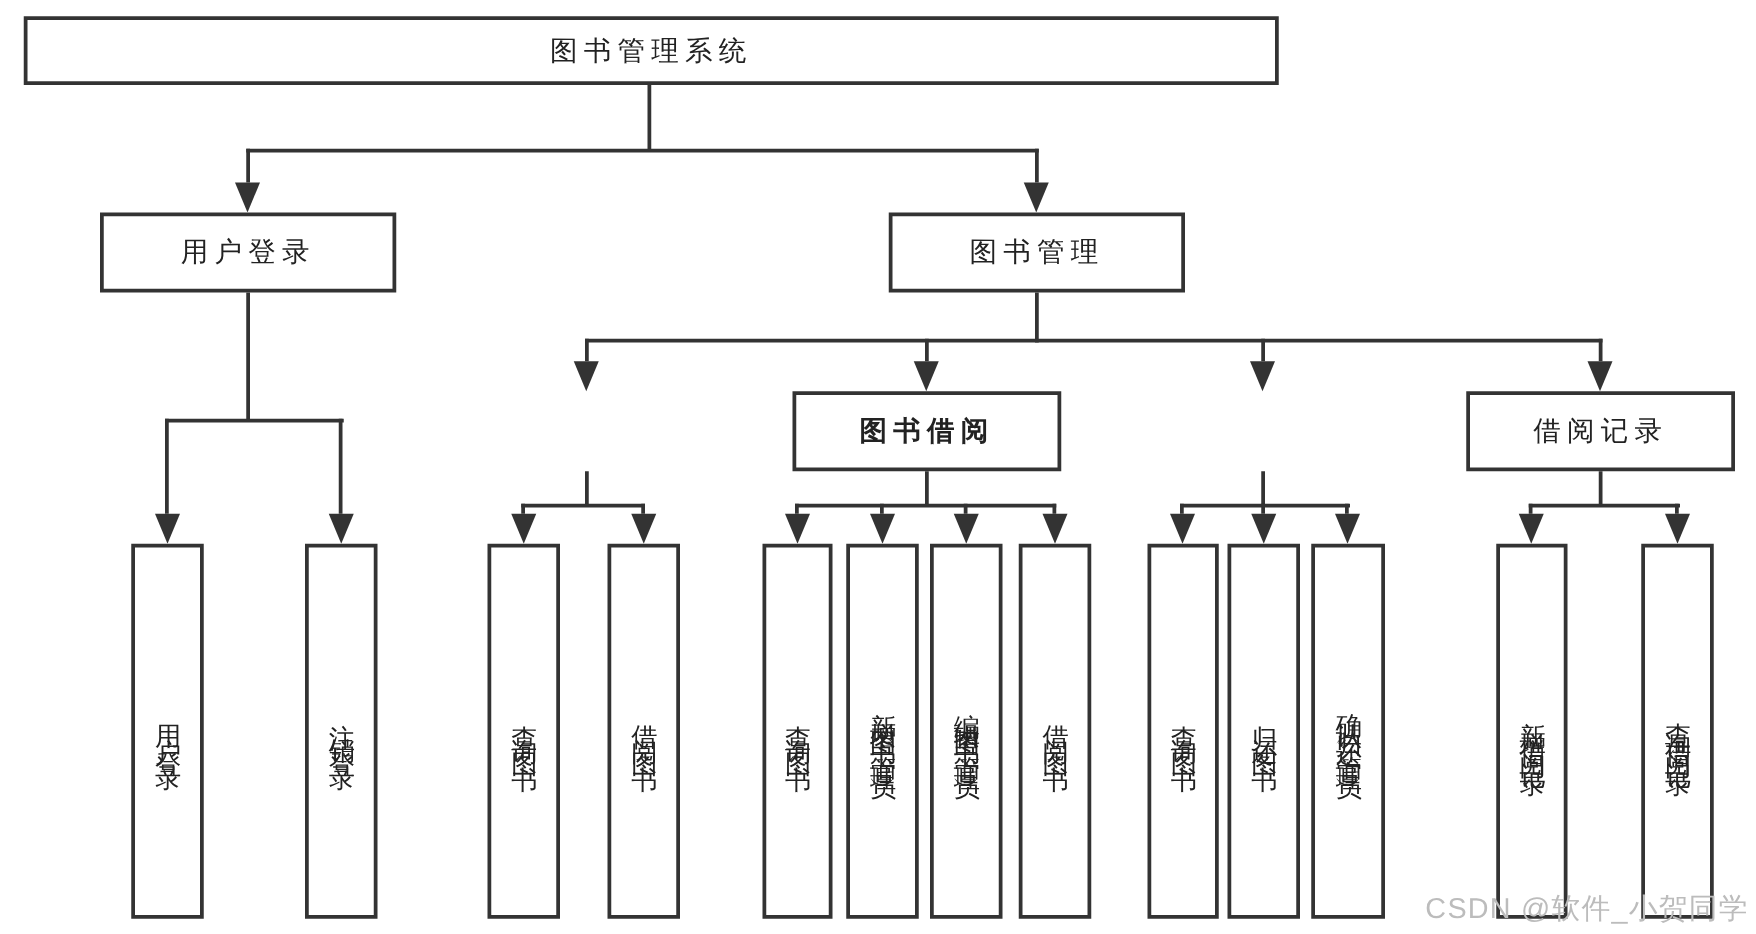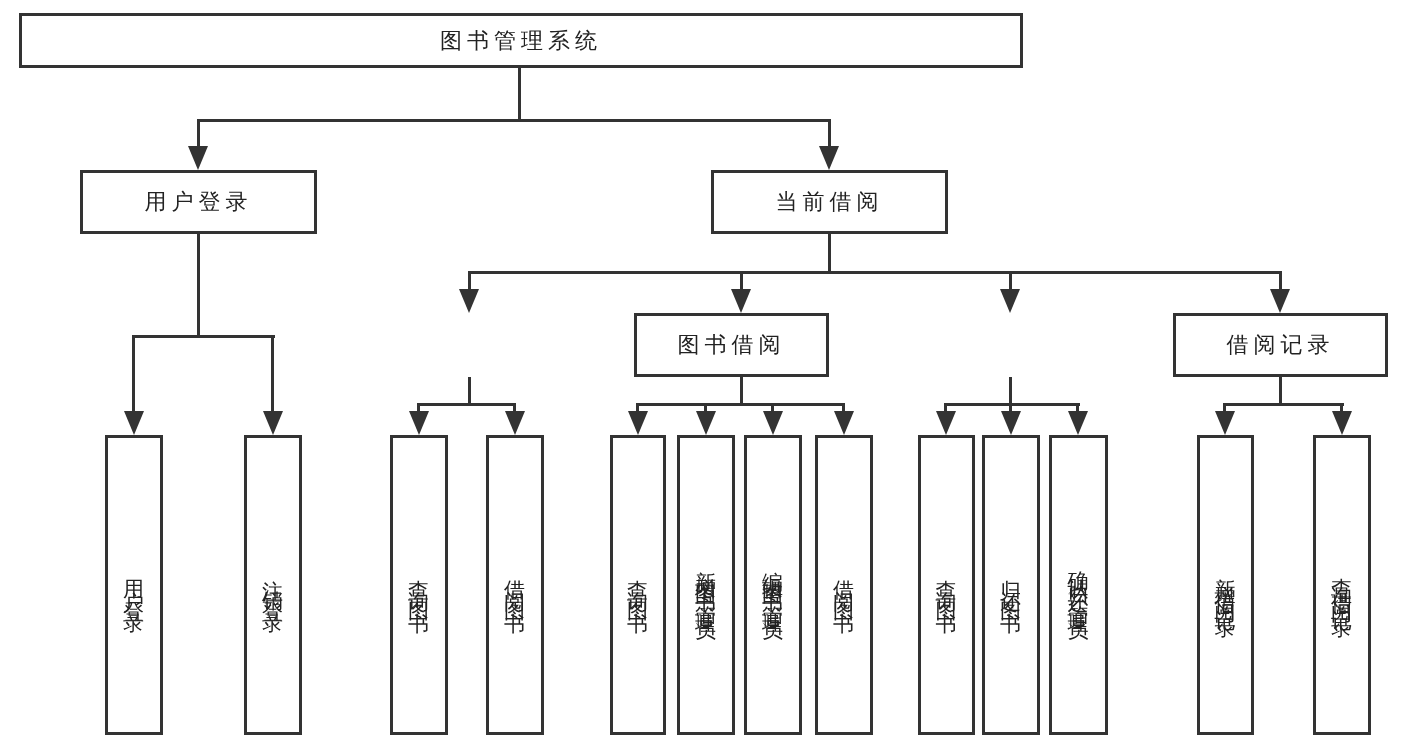--- a/index.html
+++ b/index.html
@@ -77,42 +77,42 @@
   <div class="hline" style="left:197px;top:119px;width:634px;"></div>
   <div class="vline" style="left:197px;top:119px;height:27px;"></div>
   <div class="ahead" style="left:188px;top:146px;"></div>
   <div class="vline" style="left:828px;top:119px;height:27px;"></div>
   <div class="ahead" style="left:819px;top:146px;"></div>
 
   <div class="node" style="left:80px;top:170px;width:237px;height:64px;">
     <span>用户登录</span>
   </div>
   <div class="node" style="left:711px;top:170px;width:237px;height:64px;">
-    <span>当前借阅</span>
+    <span>图书管理</span>
   </div>
 
   <div class="vline" style="left:197px;top:234px;height:103px;"></div>
   <div class="hline" style="left:132px;top:335px;width:143px;"></div>
   <div class="vline" style="left:132px;top:335px;height:76px;"></div>
   <div class="ahead" style="left:124px;top:411px;"></div>
   <div class="vline" style="left:271px;top:335px;height:76px;"></div>
   <div class="ahead" style="left:263px;top:411px;"></div>
 
   <div class="vline" style="left:828px;top:234px;height:40px;"></div>
   <div class="hline" style="left:468px;top:271px;width:814px;"></div>
   <div class="vline" style="left:468px;top:271px;height:18px;"></div>
   <div class="ahead" style="left:459px;top:289px;"></div>
   <div class="vline" style="left:740px;top:271px;height:18px;"></div>
   <div class="ahead" style="left:731px;top:289px;"></div>
   <div class="vline" style="left:1009px;top:271px;height:18px;"></div>
   <div class="ahead" style="left:1000px;top:289px;"></div>
   <div class="vline" style="left:1279px;top:271px;height:18px;"></div>
   <div class="ahead" style="left:1270px;top:289px;"></div>
 
-  <div class="node" style="left:634px;top:313px;width:195px;height:64px;">
+  <div class="node" style="left:634px;top:313px;width:215px;height:64px;font-weight:bold;">
     <span>图书借阅</span>
   </div>
   <div class="node" style="left:1173px;top:313px;width:215px;height:64px;">
     <span>借阅记录</span>
   </div>
 
   <div class="vline" style="left:468px;top:377px;height:28px;"></div>
   <div class="hline" style="left:417px;top:403px;width:99px;"></div>
   <div class="vline" style="left:417px;top:403px;height:8px;"></div>
   <div class="ahead" style="left:409px;top:411px;"></div>
@@ -183,14 +183,15 @@
     <span class="vlabel ls9">确认归还（管理员）</span>
   </div>
 
   <div class="leaf" style="left:1197px;width:57px;">
     <span class="vlabel ls6">新增借阅记录</span>
   </div>
   <div class="leaf" style="left:1313px;width:58px;">
     <span class="vlabel ls6">查询借阅记录</span>
   </div>
 
+  <div class="watermark">CSDN @软件_小贺同学</div>
 
 </div>
 
 </body></html>

